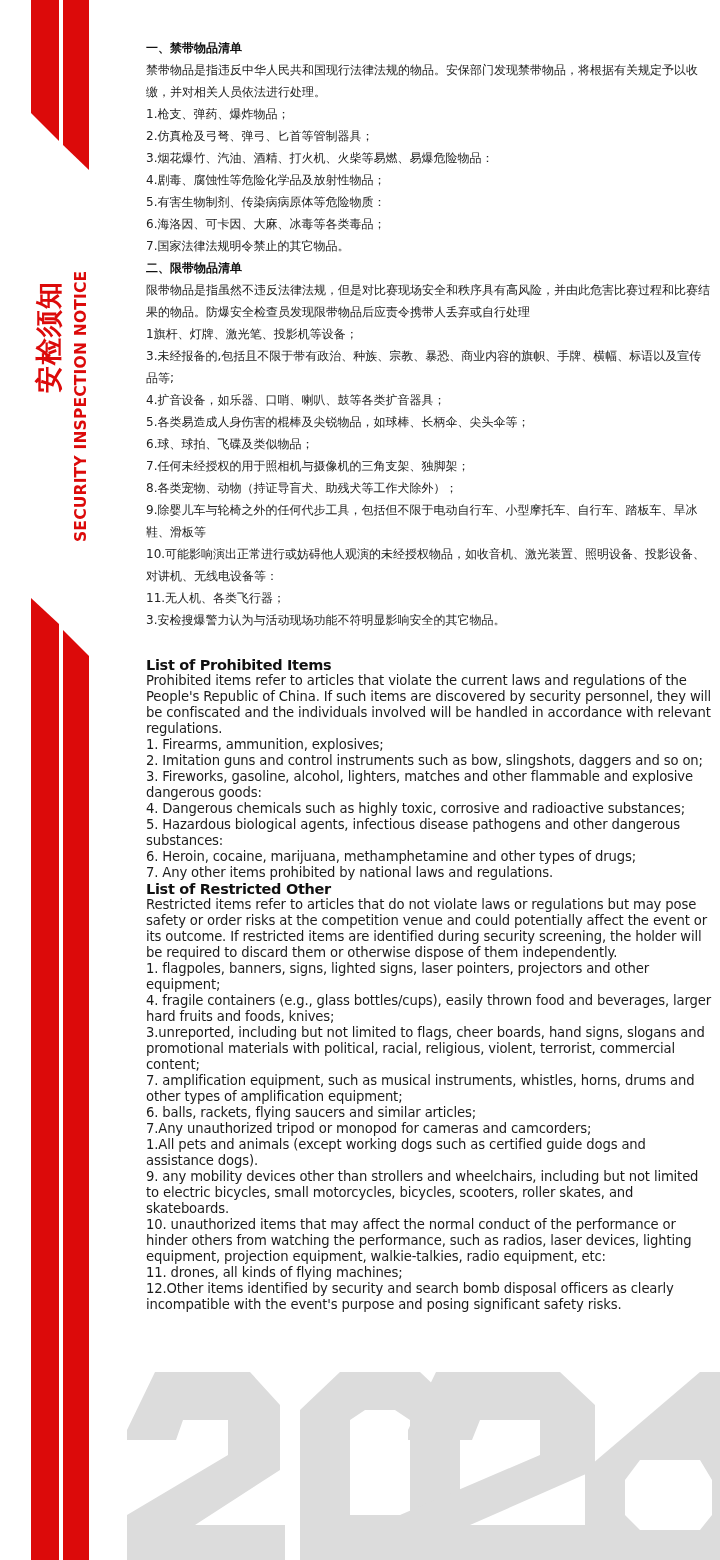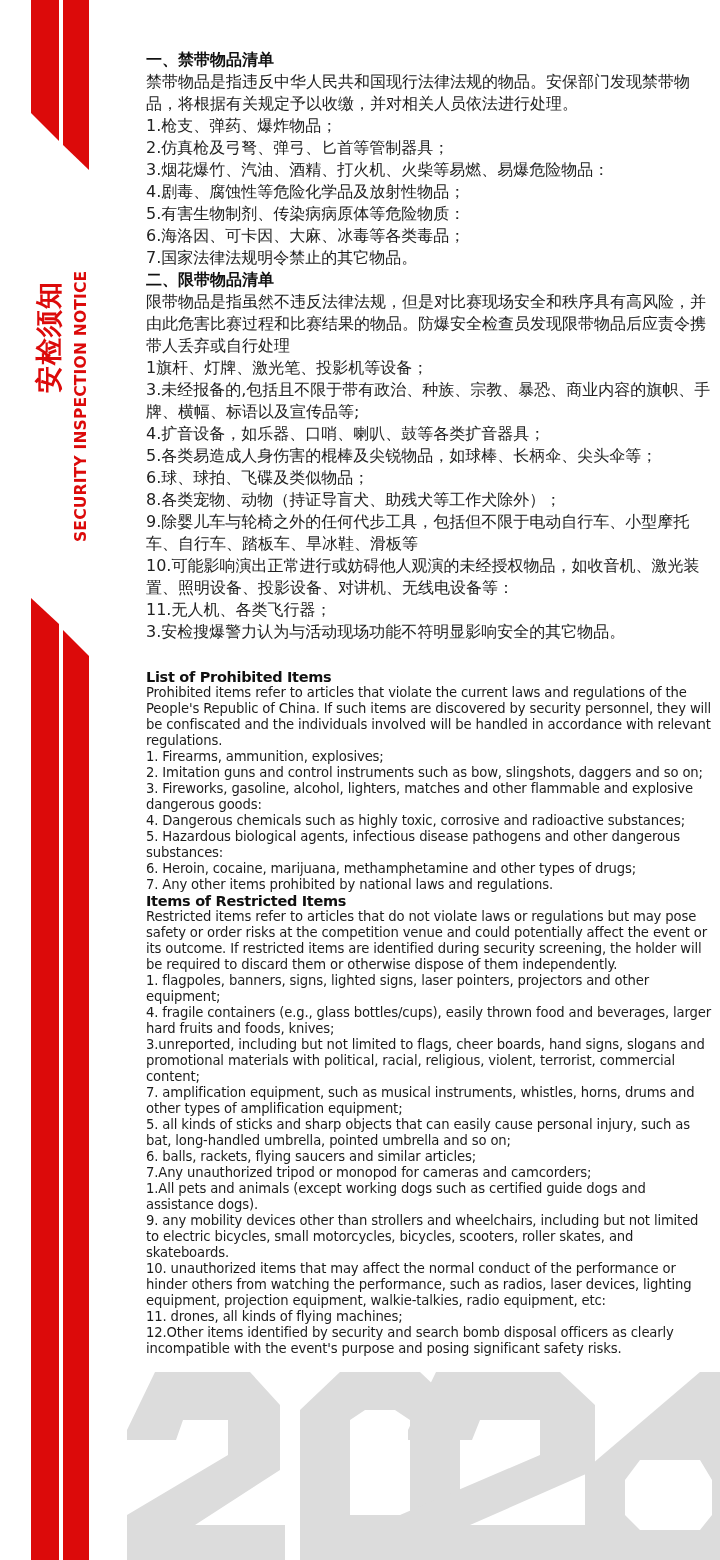--- a/index.html
+++ b/index.html
@@ -19,21 +19,21 @@
   .side-title.cn {
     left: 34px; top: 393px;
     font-size: 27px; font-weight: bold; letter-spacing: 1px; line-height: 30px;
   }
   .side-title.en {
     left: 72px; top: 542px;
     font-size: 15.5px; font-weight: bold; line-height: 18px; letter-spacing: 0.2px;
     font-family: "DejaVu Sans", sans-serif;
   }
   .content { position: absolute; left: 146px; top: 37px; width: 566px; z-index: 2; }
-  .cn-block { font-size: 16px; line-height: 22px; color: #222; margin-top: 12px; }
+  .cn-block { font-size: 12px; line-height: 22px; color: #222; }
   .cn-block .h { font-weight: bold; color: #111; }
   .cn-block p { margin: 0; }
   .en-block {
     margin-top: 26px;
     font-family: "DejaVu Sans", sans-serif;
     font-size: 13.2px; line-height: 16px; color: #1c1c1c; letter-spacing: -0.15px;
   }
   .en-block p { margin: 0; }
   .en-block .h { font-weight: bold; font-size: 14.5px; color: #111; letter-spacing: -0.3px; }
 </style>
@@ -78,45 +78,45 @@
     <p>6.海洛因、可卡因、大麻、冰毒等各类毒品；</p>
     <p>7.国家法律法规明令禁止的其它物品。</p>
 
     <p class="h">二、限带物品清单</p>
     <p>限带物品是指虽然不违反法律法规，但是对比赛现场安全和秩序具有高风险，并由此危害比赛过程和比赛结果的物品。防爆安全检查员发现限带物品后应责令携带人丢弃或自行处理</p>
     <p>1旗杆、灯牌、激光笔、投影机等设备；</p>
     <p>3.未经报备的,包括且不限于带有政治、种族、宗教、暴恐、商业内容的旗帜、手牌、横幅、标语以及宣传品等;</p>
     <p>4.扩音设备，如乐器、口哨、喇叭、鼓等各类扩音器具；</p>
     <p>5.各类易造成人身伤害的棍棒及尖锐物品，如球棒、长柄伞、尖头伞等；</p>
     <p>6.球、球拍、飞碟及类似物品；</p>
+    <p>7.任何未经授权的用于照相机与摄像机的三角支架、独脚架；</p>
     <p>8.各类宠物、动物（持证导盲犬、助残犬等工作犬除外）；</p>
     <p>9.除婴儿车与轮椅之外的任何代步工具，包括但不限于电动自行车、小型摩托车、自行车、踏板车、旱冰鞋、滑板等</p>
     <p>10.可能影响演出正常进行或妨碍他人观演的未经授权物品，如收音机、激光装置、照明设备、投影设备、对讲机、无线电设备等：</p>
     <p>11.无人机、各类飞行器；</p>
     <p>3.安检搜爆警力认为与活动现场功能不符明显影响安全的其它物品。</p>
   </div>
 
   <div class="en-block">
     <p class="h">List of Prohibited Items</p>
     <p>Prohibited items refer to articles that violate the current laws and regulations of the People's Republic of China. If such items are discovered by security personnel, they will be confiscated and the individuals involved will be handled in accordance with relevant regulations.</p>
     <p>1. Firearms, ammunition, explosives;</p>
     <p>2. Imitation guns and control instruments such as bow, slingshots, daggers and so on;</p>
     <p>3. Fireworks, gasoline, alcohol, lighters, matches and other flammable and explosive dangerous goods:</p>
     <p>4. Dangerous chemicals such as highly toxic, corrosive and radioactive substances;</p>
     <p>5. Hazardous biological agents, infectious disease pathogens and other dangerous substances:</p>
     <p>6. Heroin, cocaine, marijuana, methamphetamine and other types of drugs;</p>
     <p>7. Any other items prohibited by national laws and regulations.</p>
 
-    <p class="h">Items of Restricted Items</p>
+    <p class="h">List of Restricted Other</p>
     <p>Restricted items refer to articles that do not violate laws or regulations but may pose safety or order risks at the competition venue and could potentially affect the event or its outcome. If restricted items are identified during security screening, the holder will be required to discard them or otherwise dispose of them independently.</p>
     <p>1.  flagpoles, banners, signs, lighted signs, laser pointers, projectors and other equipment;</p>
     <p>4. fragile containers (e.g., glass bottles/cups), easily thrown food and beverages, larger hard fruits and foods, knives;</p>
     <p>3.unreported, including but not limited to flags, cheer boards, hand signs, slogans and promotional materials with political, racial, religious, violent, terrorist, commercial content;</p>
     <p>7. amplification equipment, such as musical instruments, whistles, horns, drums and other types of amplification equipment;</p>
-    <p>5. all kinds of sticks and sharp objects that can easily cause personal injury, such as bat, long-handled umbrella, pointed umbrella and so on;</p>
     <p>6. balls, rackets, flying saucers and similar articles;</p>
     <p>7.Any unauthorized tripod or monopod for cameras and camcorders;</p>
     <p>1.All pets and animals (except working dogs such as certified guide dogs and assistance dogs).</p>
     <p>9. any mobility devices other than strollers and wheelchairs, including but not limited to electric bicycles, small motorcycles, bicycles, scooters, roller skates, and skateboards.</p>
     <p>10. unauthorized items that may affect the normal conduct of the performance or hinder others from watching the performance, such as radios, laser devices, lighting equipment, projection equipment, walkie-talkies, radio equipment, etc:</p>
     <p>11. drones, all kinds of flying machines;</p>
     <p>12.Other items identified by security and search bomb disposal officers as clearly incompatible with the event's purpose and posing significant safety risks.</p>
   </div>
 
 </div>

